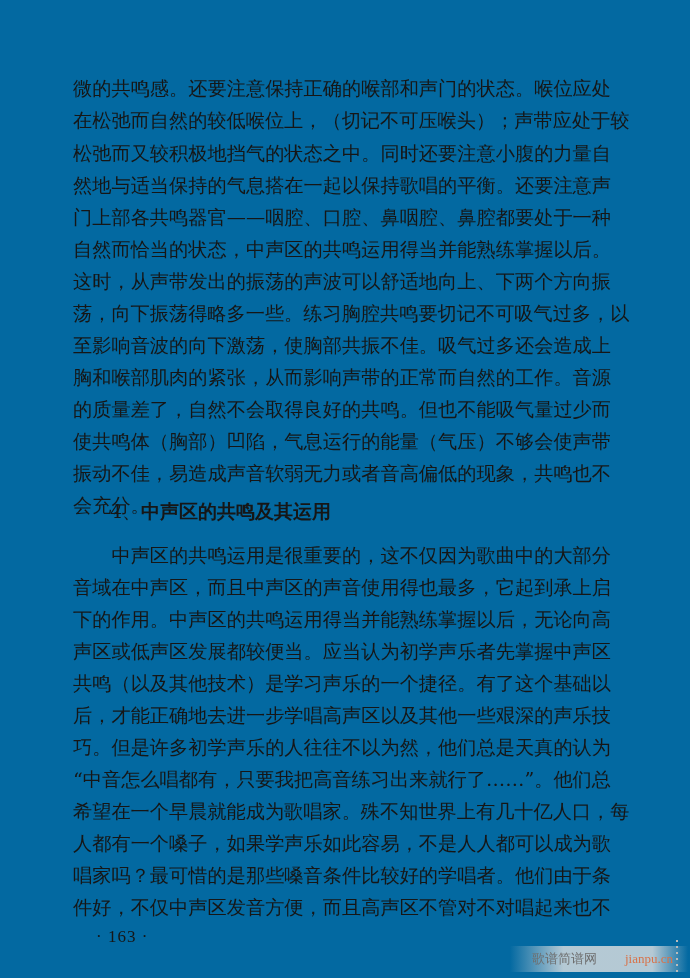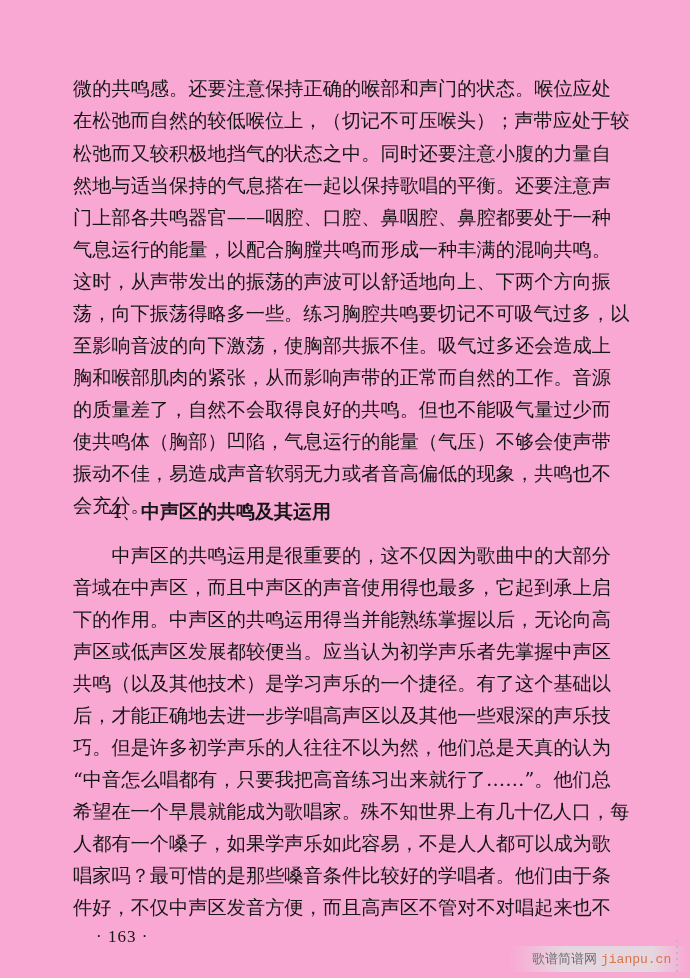--- a/index.html
+++ b/index.html
@@ -1,20 +1,20 @@
 <!DOCTYPE html>
 <html><head>
   <meta charset="utf-8">
   <style>
     html, body { margin: 0; padding: 0; }
     body {
       width: 690px; height: 978px; background: #ffffff; position: relative; overflow: hidden;
       font-family: "DejaVu Serif", "Liberation Serif", serif; color: #161616;
     }
-    .page { position: absolute; left: 0; top: 0; width: 690px; height: 978px; background: #f9a8d4; }
+    .page { position: absolute; left: 0; top: 0; width: 690px; height: 978px; background: #0369a1; }
     .line {
       position: absolute; left: 73px; width: 538px; height: 30px;
       font-size: 19.2px; line-height: 30px; white-space: nowrap;
       text-align: justify; text-align-last: justify; letter-spacing: 0px;
     }
     .line.last { text-align-last: left; }
     .heading {
       position: absolute; left: 110px; top: 496px; font-size: 19px; line-height: 30px;
       font-family: "DejaVu Sans", "Liberation Sans", sans-serif; font-weight: bold; white-space: nowrap;
     }
@@ -23,35 +23,35 @@
       position: absolute; left: 96px; top: 896px; font-size: 17px; line-height: 22px;
       font-family: "Liberation Serif", "DejaVu Serif", serif; letter-spacing: 1px;
     }
     .watermark {
       position: absolute; left: 510px; top: 946px; height: 26px; width: 178px;
       display: flex; align-items: center; gap: 4px; font-size: 13px;
       background: linear-gradient(90deg, rgba(235,235,235,0) 0%, rgba(225,225,225,0.8) 30%, rgba(225,225,225,0.8) 80%, rgba(235,235,235,0) 100%);
       padding-left: 22px; box-sizing: border-box;
     }
     .watermark .wm-cn { color: #6e6e6e; font-family: "DejaVu Sans", sans-serif; }
-    .watermark .wm-url { color: #d8734a; font-family: Liberation Mono, monospace; }
+    .watermark .wm-url { color: #d8734a; font-family: Liberation Serif, serif; margin-left: 24px; }
     .edge-dots { position: absolute; left: 676px; top: 940px; width: 2px; height: 36px;
       background: repeating-linear-gradient(180deg, #bbb 0 2px, transparent 2px 6px); }
   </style>
 </head>
 <body>
 
 <div class="page">
 
   <div class="line" style="top:74px">微的共鸣感。还要注意保持正确的喉部和声门的状态。喉位应处</div>
   <div class="line" style="top:106px">在松弛而自然的较低喉位上，（切记不可压喉头）；声带应处于较</div>
   <div class="line" style="top:139px">松弛而又较积极地挡气的状态之中。同时还要注意小腹的力量自</div>
   <div class="line" style="top:171px">然地与适当保持的气息搭在一起以保持歌唱的平衡。还要注意声</div>
   <div class="line" style="top:203px">门上部各共鸣器官——咽腔、口腔、鼻咽腔、鼻腔都要处于一种</div>
-  <div class="line" style="top:235px">气息运行的能量，以配合胸膛共鸣而形成一种丰满的混响共鸣。</div>
+  <div class="line" style="top:235px">自然而恰当的状态，中声区的共鸣运用得当并能熟练掌握以后。</div>
   <div class="line" style="top:267px">这时，从声带发出的振荡的声波可以舒适地向上、下两个方向振</div>
   <div class="line" style="top:299px">荡，向下振荡得略多一些。练习胸腔共鸣要切记不可吸气过多，以</div>
   <div class="line" style="top:331px">至影响音波的向下激荡，使胸部共振不佳。吸气过多还会造成上</div>
   <div class="line" style="top:363px">胸和喉部肌肉的紧张，从而影响声带的正常而自然的工作。音源</div>
   <div class="line" style="top:395px">的质量差了，自然不会取得良好的共鸣。但也不能吸气量过少而</div>
   <div class="line" style="top:427px">使共鸣体（胸部）凹陷，气息运行的能量（气压）不够会使声带</div>
   <div class="line" style="top:459px">振动不佳，易造成声音软弱无力或者音高偏低的现象，共鸣也不</div>
   <div class="line last" style="top:491px">会充分。</div>
 
   <div class="heading">

